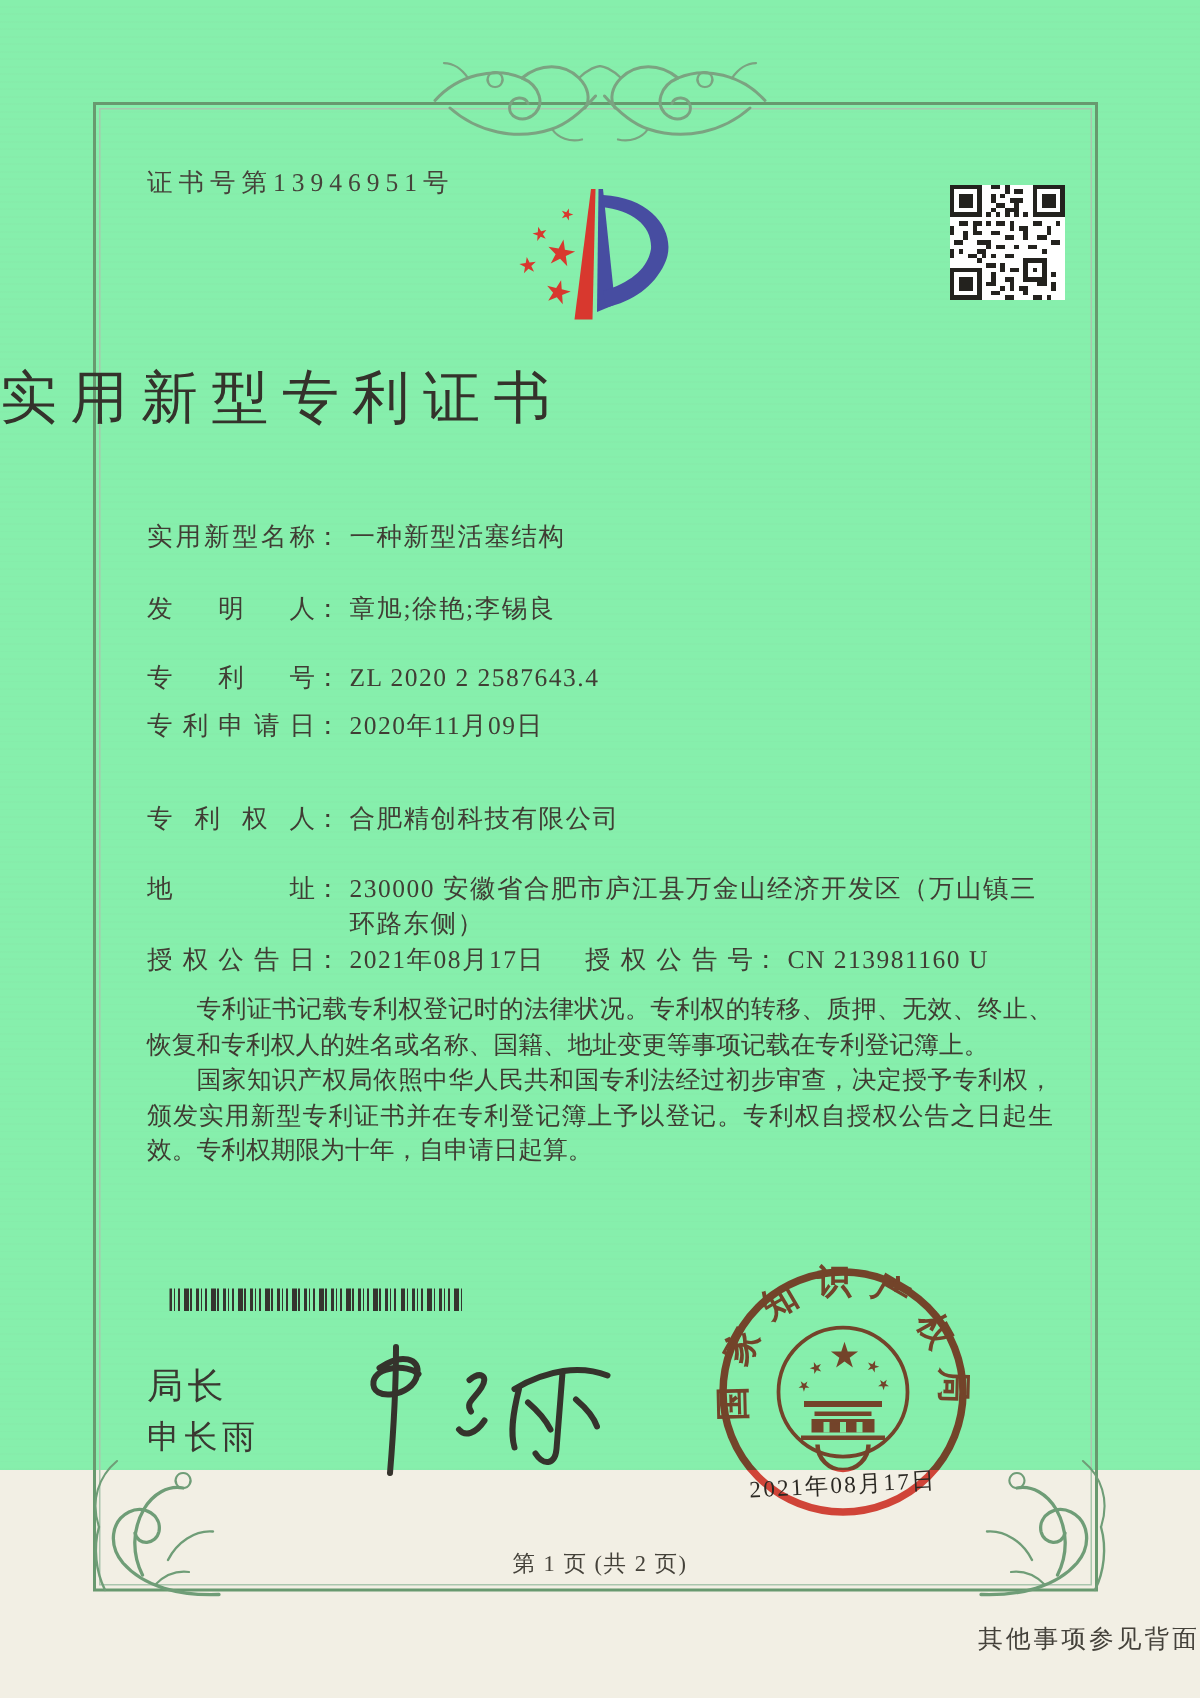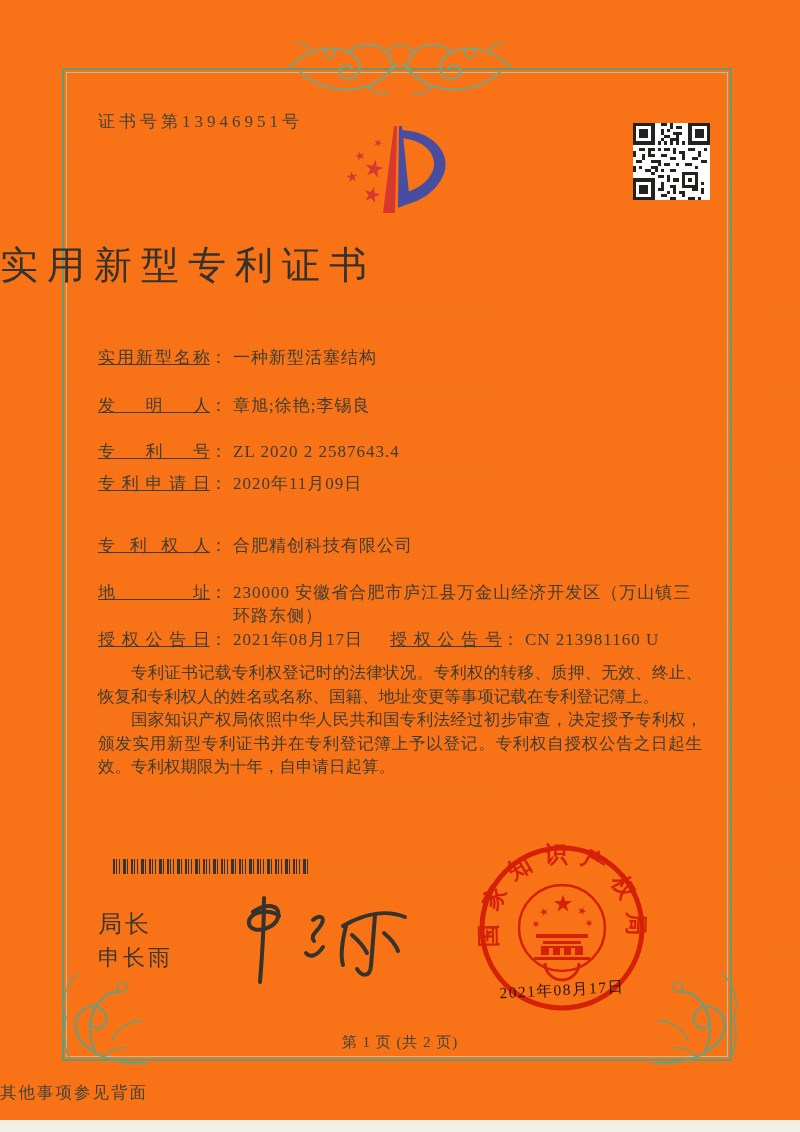--- a/index.html
+++ b/index.html
@@ -3,22 +3,22 @@
 <meta charset="utf-8">
 <style>
   html,body{margin:0;padding:0;}
   body{
     width:800px;height:1132px;
     background:#f2efe4;
     font-family:"Liberation Serif","DejaVu Serif",serif;
     position:relative;overflow:hidden;
   }
   .page{
-    position:absolute;left:0;top:0;width:800px;height:1120px;
-    background:#f97316;
+    position:absolute;left:0;top:0;width:800px;height:980px;
+    background:#86efac;
   }
   .paper-texture{
     position:absolute;inset:0;
     background:repeating-linear-gradient(0deg, rgba(140,165,135,.035) 0 1px, transparent 1px 5px);
     pointer-events:none;
   }
   .frame{
     position:absolute;left:62px;top:68px;width:670px;height:993px;
     border:2.5px solid #68996f;
     box-sizing:border-box;
@@ -41,21 +41,20 @@
     font-size:38px;letter-spacing:9px;
     color:#34322b;font-weight:500;
   }
 
   .fields{position:absolute;left:98px;top:0;width:620px;color:#403d34;}
   .frow{position:absolute;left:0;font-size:17px;line-height:24px;white-space:nowrap;}
   .flabel{
     display:inline-block;width:112px;
     text-align:justify;text-align-last:justify;
     vertical-align:top;
-    text-decoration:underline;
   }
   .fcolon{display:inline-block;vertical-align:top;}
   .fvalue{display:inline-block;margin-left:6px;letter-spacing:1px;vertical-align:top;}
   .frow.wrap{white-space:normal;}
   .frow.wrap .fvalue{width:470px;line-height:23px;}
   .fpair2{position:absolute;left:292px;top:0;white-space:nowrap;}
 
   .legal{
     position:absolute;left:98px;top:661px;width:604px;
     font-size:16.5px;line-height:23.5px;color:#3f3c32;
@@ -77,21 +76,21 @@
   .sig-name{position:absolute;left:98px;top:943px;font-family:"Liberation Sans","DejaVu Sans",sans-serif;font-size:22px;color:#3a3831;letter-spacing:3px;}
   .signature{position:absolute;left:225px;top:890px;}
 
   .seal{position:absolute;left:472px;top:838px;mix-blend-mode:multiply;opacity:.93;}
 
   .page-info{
     position:absolute;left:0;top:1033px;width:800px;text-align:center;
     font-size:15px;color:#45423a;letter-spacing:1px;
   }
   .back-note{
-    position:absolute;left:0;top:1082px;width:800px;text-align:left;
+    position:absolute;left:0;top:1082px;width:800px;text-align:right;
     font-size:16.5px;color:#44413a;letter-spacing:2px;
   }
 </style>
 </head>
 <body>
 
 <div class="page">
   <div class="paper-texture"></div>
 
   <div class="frame"></div>

